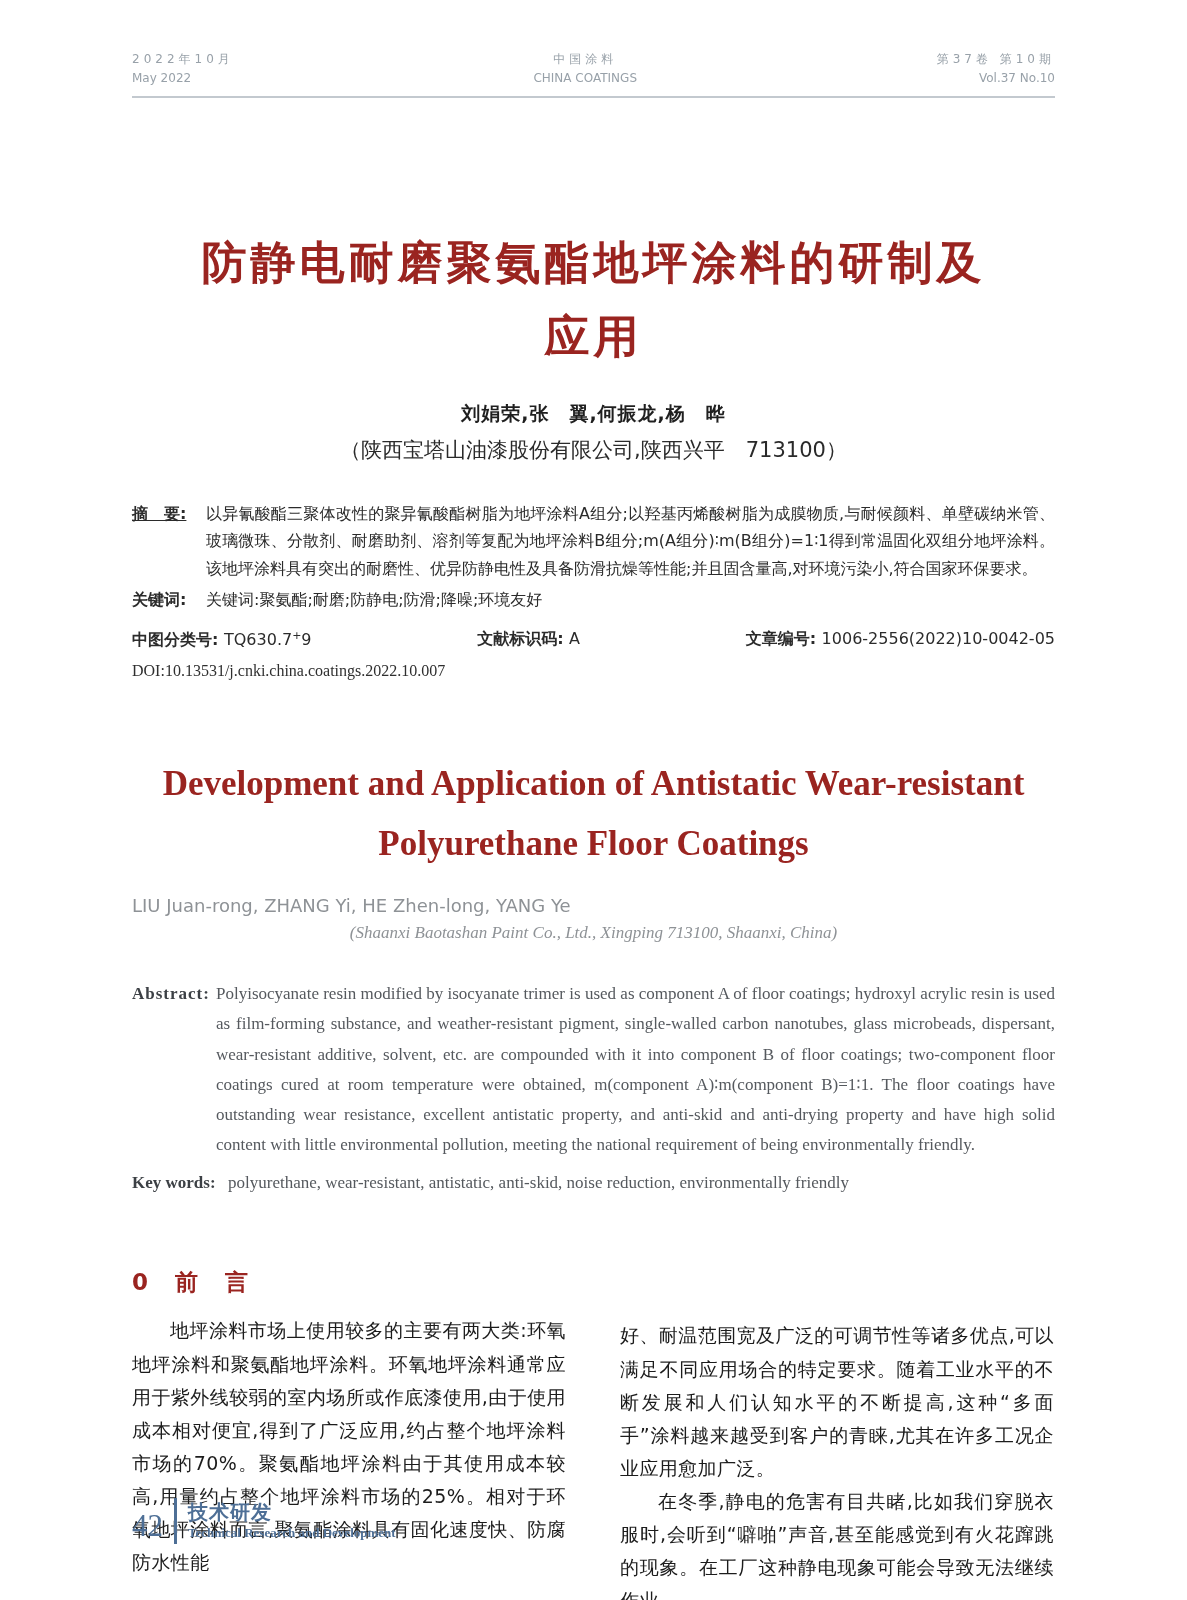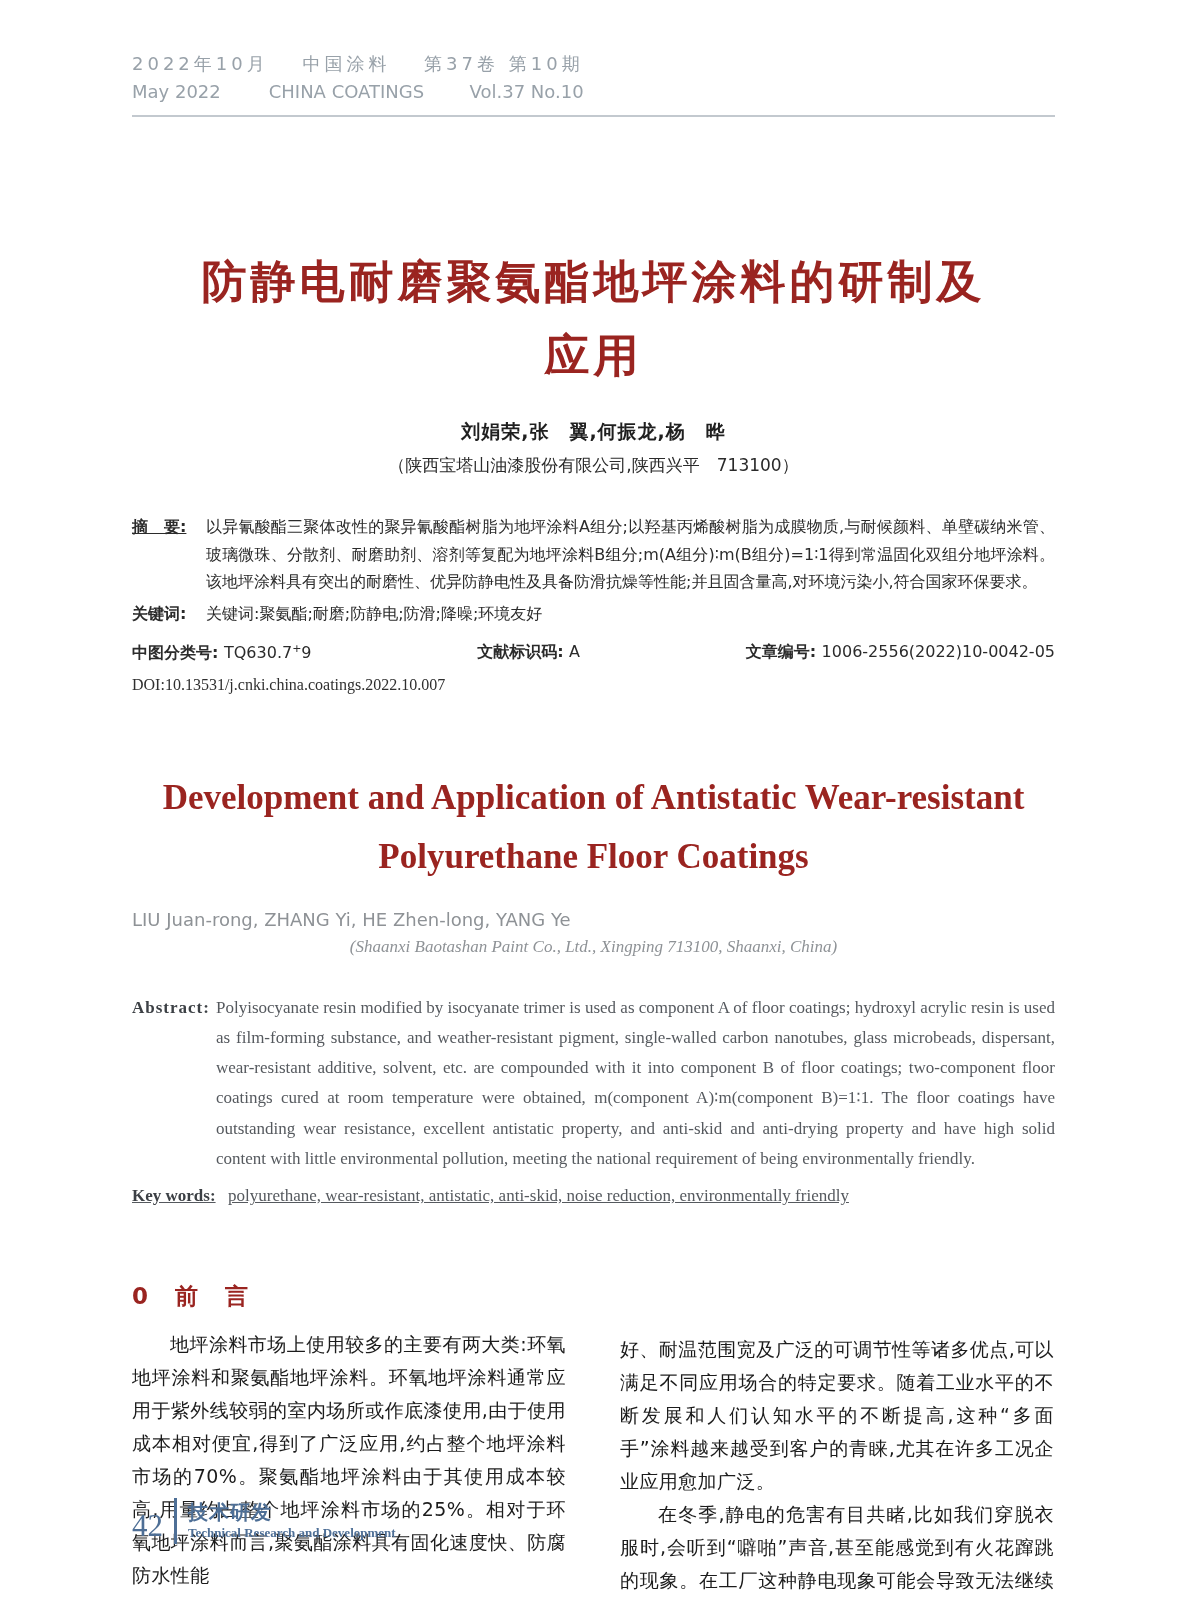--- a/index.html
+++ b/index.html
@@ -10,25 +10,25 @@
     margin:0 auto;
     background:#ffffff;
     font-family:"DejaVu Sans", sans-serif;
     color:#222;
     overflow:hidden;
     padding:0 132px;
   }
   
   .jheader {
     padding-top:50px;
-    display:flex; align-items:flex-end;
+    display:flex; justify-content:space-between; align-items:flex-end;
     border-bottom:2px solid #c3c9cf;
     padding-bottom:9px;
     color:#98a1a9;
-    font-size:18px; line-height:1.55;
+    font-size:12px; line-height:1.55;
   }
   .jheader .col { white-space:nowrap; }
   .jheader .col.center { text-align:center; }
   .jheader .col.right { text-align:right; }
   .jheader .cn { letter-spacing:4px; }
   
   .title-cn {
     margin-top:128px;
     text-align:center;
     color:#9a2420;
@@ -36,21 +36,21 @@
     font-size:45px;
     line-height:1.65;
     letter-spacing:4px;
   }
   .authors-cn {
     margin-top:26px; text-align:center;
     font-size:19px; font-weight:600; color:#1f1f1f; letter-spacing:1px;
   }
   .affil-cn {
     margin-top:9px; text-align:center;
-    font-size:17px; color:#2a2a2a;
+    font-size:21px; color:#2a2a2a;
   }
   
   .hang-row { display:flex; margin-top:0; }
   .abstract-cn { margin-top:36px; font-size:16px; line-height:1.72; color:#2b2b2b; }
   .abstract-cn .lbl { font-weight:bold; flex:0 0 74px;text-decoration:underline; }
   .abstract-cn .txt { flex:1; text-align:justify; }
   .keywords-cn { margin-top:4px; font-size:16px; line-height:1.72; color:#2b2b2b; }
   .keywords-cn .lbl { font-weight:bold; flex:0 0 74px; }
   .keywords-cn .txt { flex:1; }
   .class-row {
@@ -83,21 +83,21 @@
   .abstract-en {
     margin-top:36px;
     font-family:"Liberation Serif", serif;
     font-size:17px; line-height:1.78; color:#55595e;
   }
   .abstract-en .lbl { font-weight:bold; flex:0 0 84px; color:#3c4045; letter-spacing:1px; font-family:"Liberation Serif", serif; }
   .abstract-en .txt { flex:1; text-align:justify; }
   .keywords-en {
     margin-top:8px;
     font-family:"Liberation Serif", serif;
-    font-size:17px; line-height:1.7; color:#55595e;text-decoration:underline;
+    font-size:17px; line-height:1.7; color:#55595e;
   }
   .keywords-en .lbl { font-weight:bold; flex:0 0 96px; color:#3c4045; }
   .keywords-en .txt { flex:1; }
   
   .body-cols { margin-top:70px; display:flex; gap:54px; }
   .bcol { width:434px; }
   .sec-heading {
     color:#9a2420; font-weight:bold;
     font-size:23px; letter-spacing:2px;
     margin-bottom:16px;

